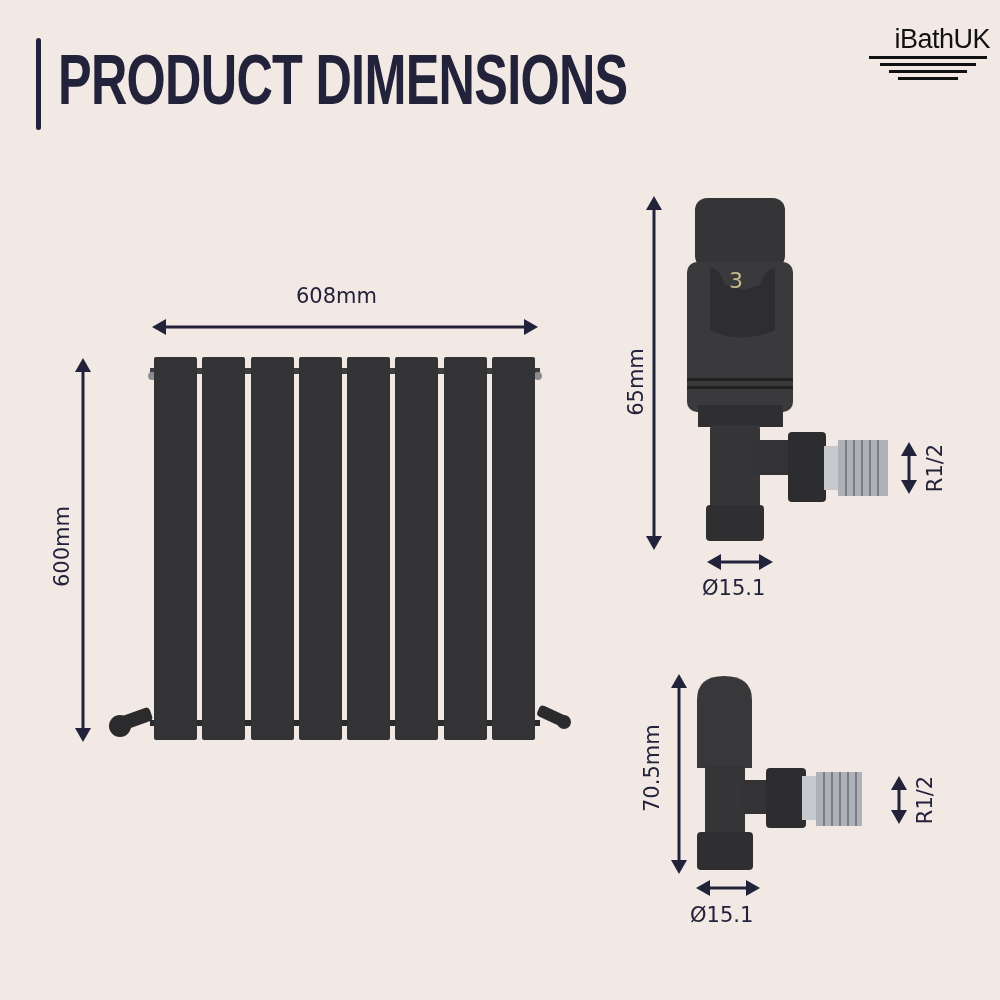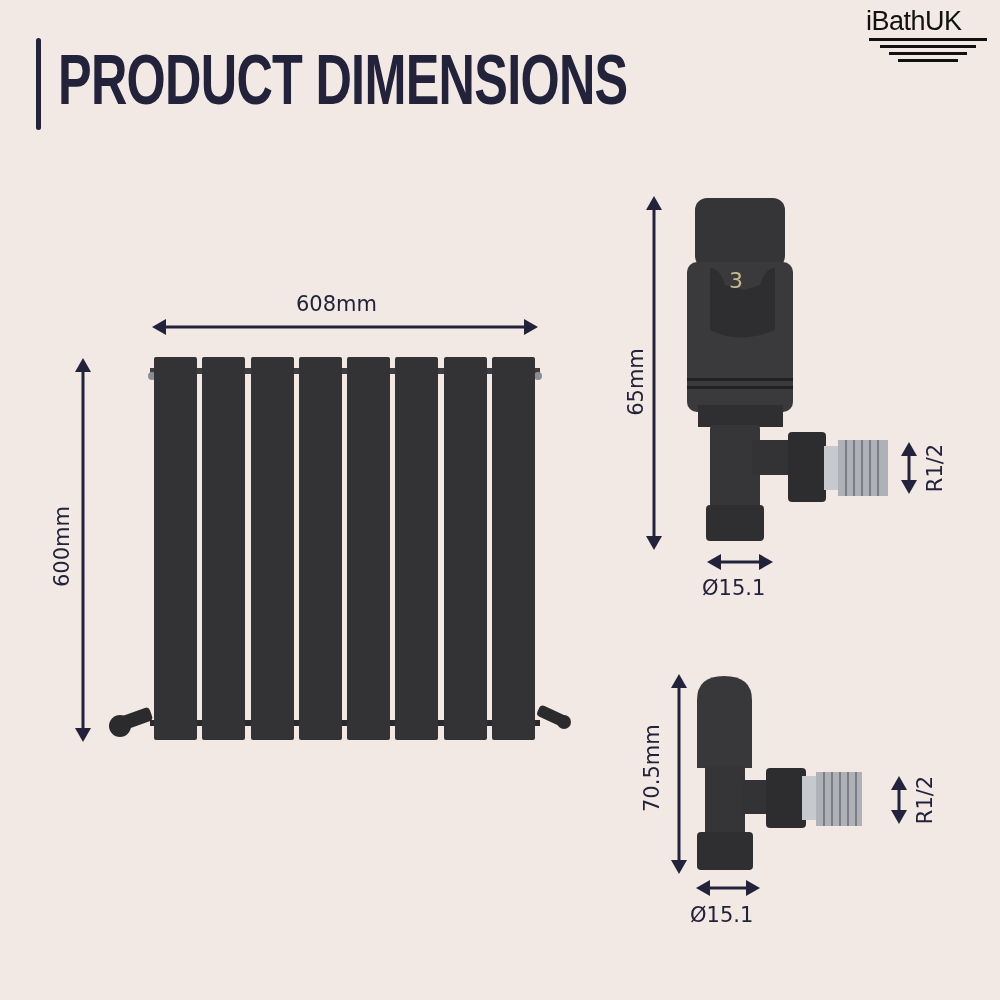--- a/index.html
+++ b/index.html
@@ -1,20 +1,20 @@
 <!DOCTYPE html>
 <html><head>
 <meta charset="utf-8">
 <style>
   html,body{margin:0;padding:0;}
   body{width:1000px;height:1000px;background:#f2e9e4;position:relative;overflow:hidden;font-family:"Liberation Sans",sans-serif;color:#22223b;}
   .abs{position:absolute;}
   .title-bar{left:36px;top:38px;width:5px;height:92px;background:#22223b;border-radius:3px;}
   .title{left:58px;top:42px;font-family:"Liberation Sans",sans-serif;font-weight:bold;font-size:70px;line-height:76px;letter-spacing:-1px;color:#22223b;transform:scaleX(0.72);transform-origin:left top;white-space:nowrap;}
-  .logo{left:866px;top:6px;width:124px;text-align:left;}
+  .logo{left:866px;top:24px;width:124px;text-align:right;}
   .logo-text{font-family:"Liberation Sans",sans-serif;font-size:27px;line-height:30px;color:#111;letter-spacing:-0.5px;}
   .logo-line{height:3px;background:#111;margin:0 auto 4px auto;}
   .dim-label{font-family:"DejaVu Sans",sans-serif;font-size:21px;color:#22223b;white-space:nowrap;}
   .rot{transform:rotate(-90deg);transform-origin:center center;}
   svg{position:absolute;overflow:visible;}
 </style>
 </head>
 <body>
 
 <div class="abs title-bar"></div>
@@ -30,21 +30,21 @@
 
 <svg style="left:0;top:0;" width="1000" height="1000">
   <line x1="160" y1="327" x2="528" y2="327" stroke="#22223b" stroke-width="3"></line>
   <polygon points="152,327 166,319 166,335" fill="#22223b"></polygon>
   <polygon points="538,327 524,319 524,335" fill="#22223b"></polygon>
 
   <line x1="83" y1="366" x2="83" y2="734" stroke="#22223b" stroke-width="3"></line>
   <polygon points="83,358 75,372 91,372" fill="#22223b"></polygon>
   <polygon points="83,742 75,728 91,728" fill="#22223b"></polygon>
 </svg>
-<div class="abs dim-label" style="left:296px;top:292px;">608mm</div>
+<div class="abs dim-label" style="left:296px;top:284px;">608mm</div>
 <div class="abs dim-label rot" style="left:22px;top:535px;width:80px;text-align:center;">600mm</div>
 
 <svg style="left:0;top:0;" width="1000" height="1000">
   <rect x="150" y="368" width="390" height="6" fill="#3d3d3f"></rect>
   <rect x="150" y="720" width="390" height="6" fill="#2a2a2c"></rect>
   <circle cx="152" cy="376" r="4" fill="#8a8d92"></circle>
   <circle cx="538" cy="376" r="4" fill="#8a8d92"></circle>
   <g fill="#333335">
     <rect x="154" y="357" width="43" height="383" rx="2"></rect>
     <rect x="202" y="357" width="43" height="383" rx="2"></rect>

